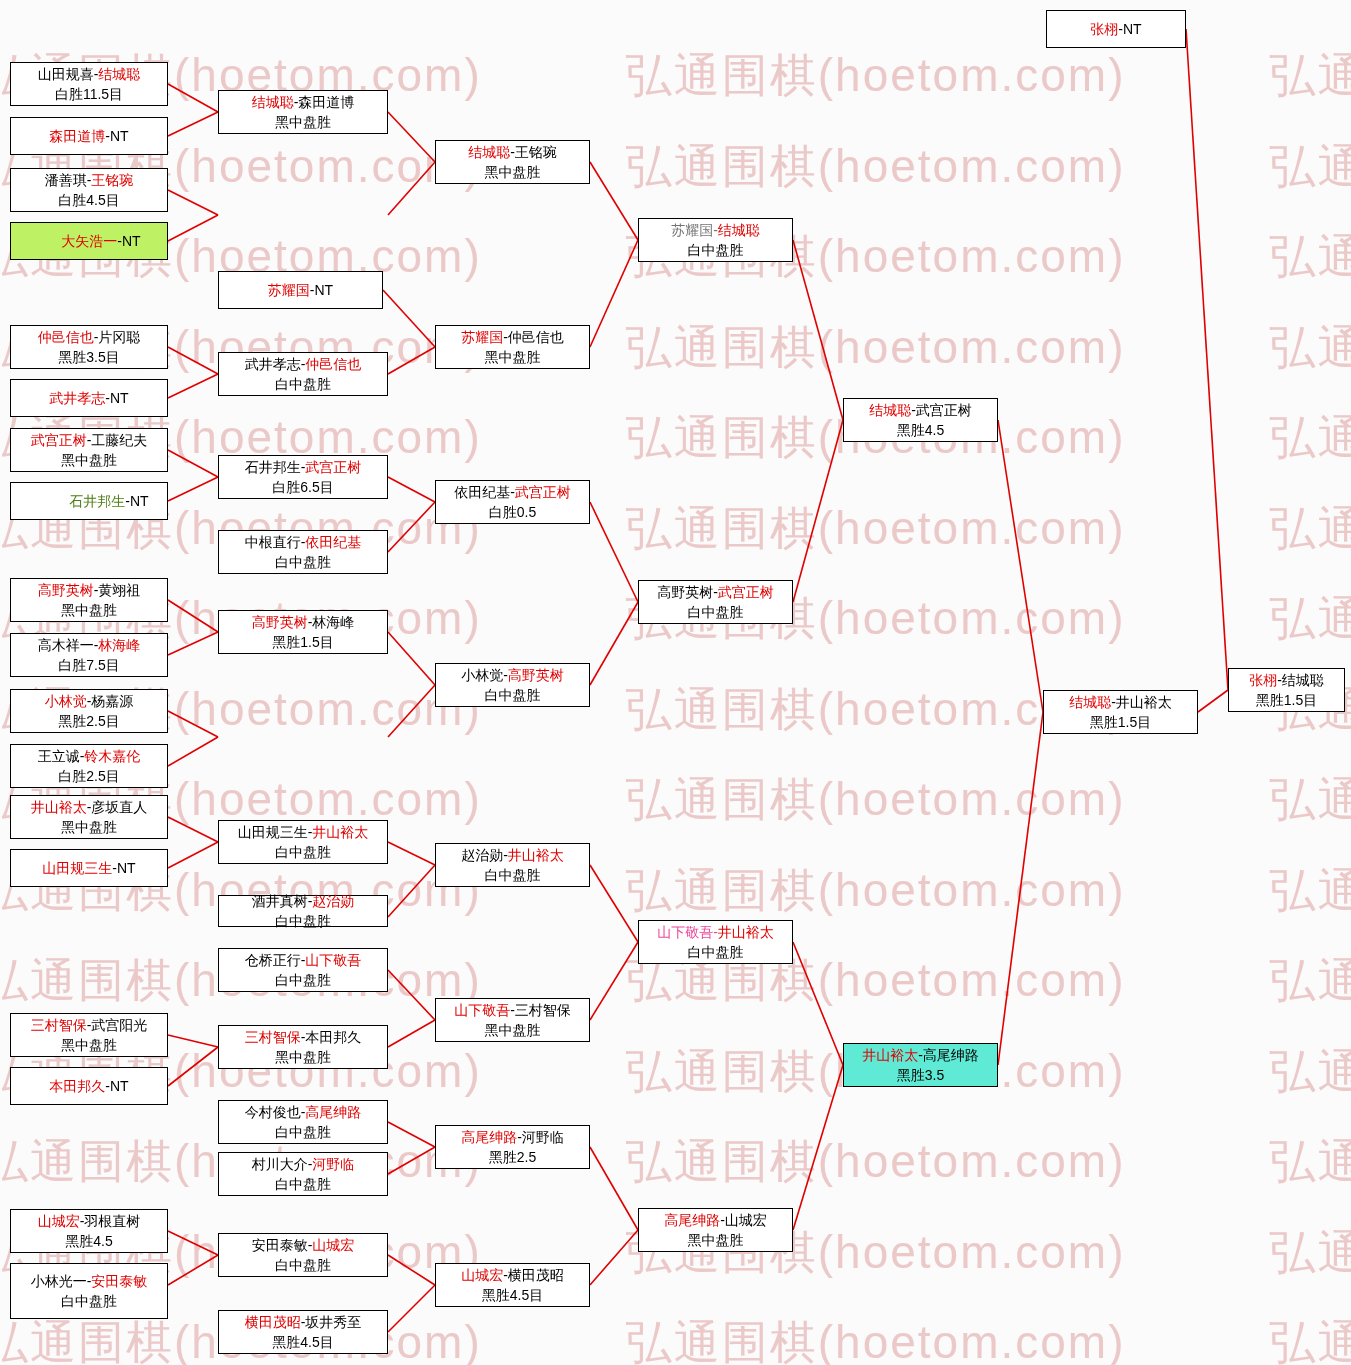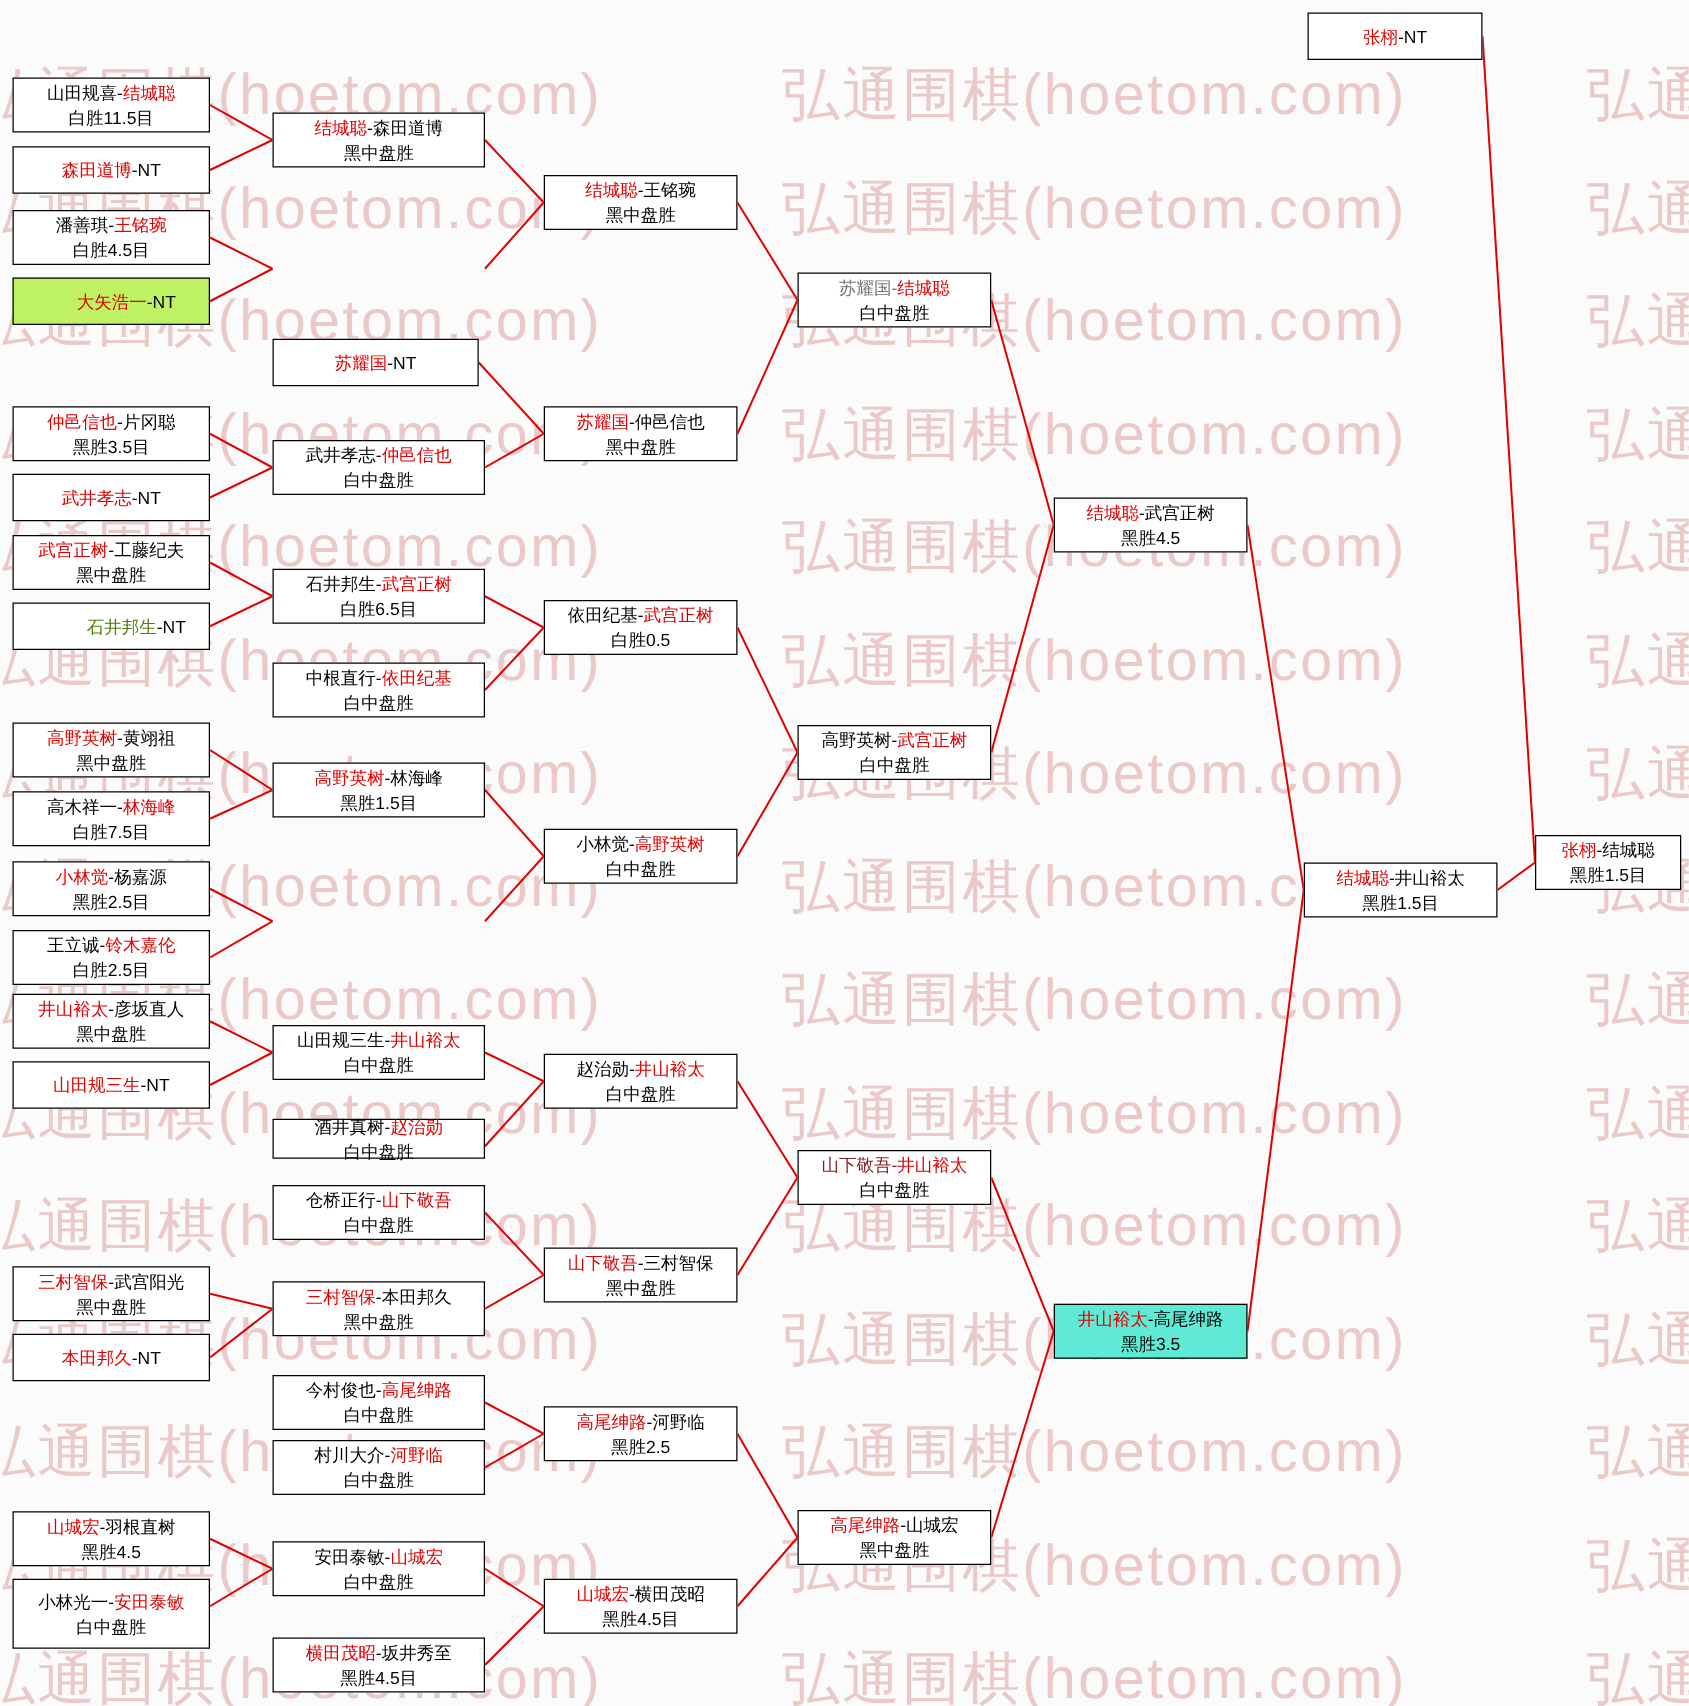--- a/index.html
+++ b/index.html
@@ -264,21 +264,21 @@
     </div>
     <div class="box" style="left: 638px; top: 218px; width: 155px; height: 44px; background: rgb(255, 255, 255); border: 1px solid rgb(0, 0, 0);">
       <div class="l1"><span style="color: #737373;">苏耀国-</span><span style="color: rgb(224, 0, 0);">结城聪</span></div>
       <div class="l2" style="color: rgb(0, 0, 0);">白中盘胜</div>
     </div>
     <div class="box" style="left: 638px; top: 580px; width: 155px; height: 44px; background: rgb(255, 255, 255); border: 1px solid rgb(0, 0, 0);">
       <div class="l1"><span style="color: rgb(0, 0, 0);">高野英树-</span><span style="color: rgb(224, 0, 0);">武宫正树</span></div>
       <div class="l2" style="color: rgb(0, 0, 0);">白中盘胜</div>
     </div>
     <div class="box" style="left: 638px; top: 920px; width: 155px; height: 44px; background: rgb(255, 255, 255); border: 1px solid rgb(0, 0, 0);">
-      <div class="l1"><span style="color: #7f1d1d;">山下敬吾-</span><span style="color: rgb(224, 0, 0);">井山裕太</span></div>
+      <div class="l1"><span style="color: #ec4899;">山下敬吾-</span><span style="color: rgb(224, 0, 0);">井山裕太</span></div>
       <div class="l2" style="color: rgb(0, 0, 0);">白中盘胜</div>
     </div>
     <div class="box" style="left: 638px; top: 1208px; width: 155px; height: 44px; background: rgb(255, 255, 255); border: 1px solid rgb(0, 0, 0);">
       <div class="l1"><span style="color: rgb(224, 0, 0);">高尾绅路</span><span style="color: rgb(0, 0, 0);">-山城宏</span></div>
       <div class="l2" style="color: rgb(0, 0, 0);">黑中盘胜</div>
     </div>
     <div class="box" style="left: 843px; top: 398px; width: 155px; height: 44px; background: rgb(255, 255, 255); border: 1px solid rgb(0, 0, 0);">
       <div class="l1"><span style="color: rgb(224, 0, 0);">结城聪</span><span style="color: rgb(0, 0, 0);">-武宫正树</span></div>
       <div class="l2" style="color: rgb(0, 0, 0);">黑胜4.5</div>
     </div>

